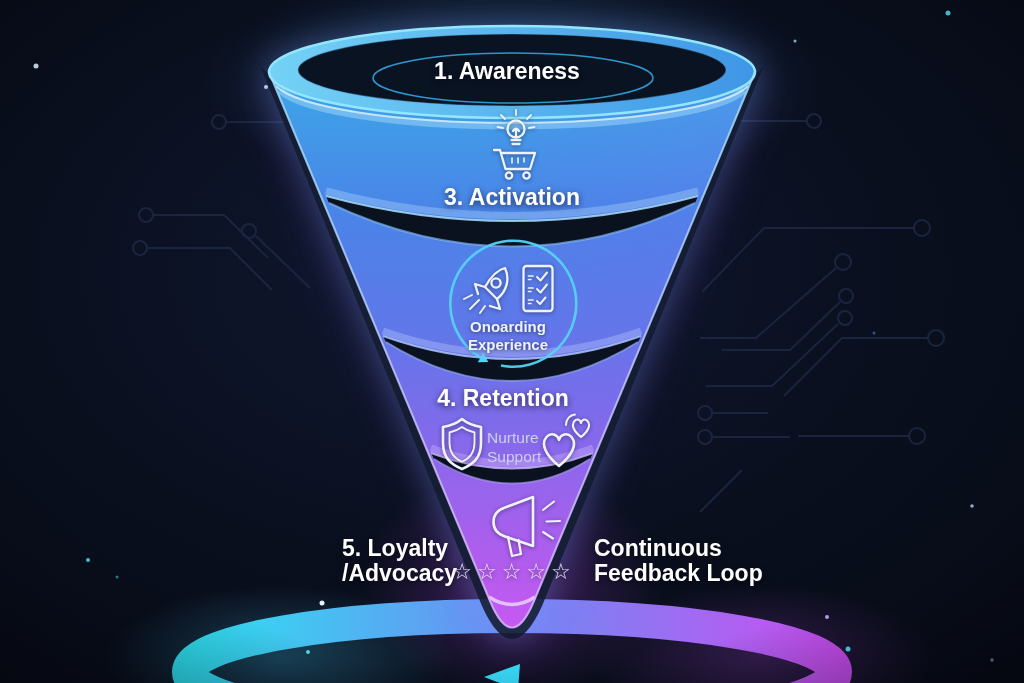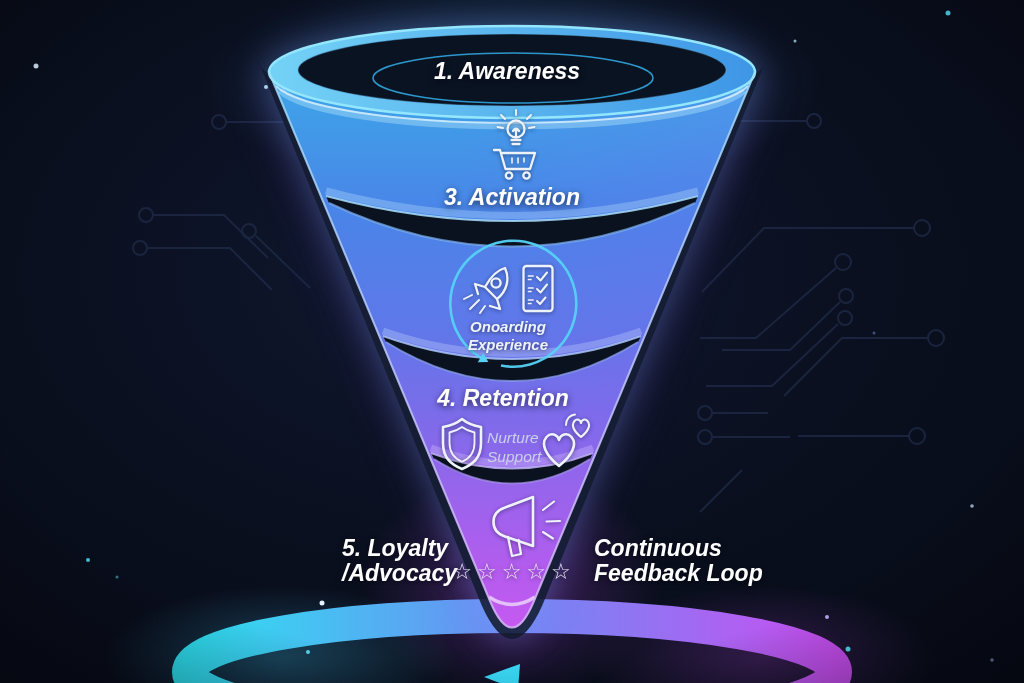--- a/index.html
+++ b/index.html
@@ -1,17 +1,17 @@
 <!DOCTYPE html>
 <html><head>
 <meta charset="utf-8">
 <style>
   html,body{margin:0;padding:0;background:#070b16;}
   .stage{position:relative;width:1024px;height:683px;overflow:hidden;
-         font-family:"Liberation Sans",sans-serif;font-style:italic;}
+         font-family:"Liberation Sans",sans-serif;}
   svg{position:absolute;inset:0;display:block;}
   .h{font-family:"Liberation Sans",sans-serif;font-weight:700;font-size:23px;fill:#ffffff;
      filter:drop-shadow(0 2px 3px rgba(0,0,10,.6));}
   .onb{font-family:"Liberation Sans",sans-serif;font-weight:600;font-size:15px;fill:#eef3fb;
      filter:drop-shadow(0 1px 2px rgba(0,0,10,.5));}
   .sub{font-family:"Liberation Sans",sans-serif;font-weight:400;font-size:15.5px;fill:#c9d1e8;}
   .stars{font-family:"DejaVu Sans",sans-serif;font-size:22px;fill:#ece9f6;letter-spacing:5px;
      filter:drop-shadow(0 1px 2px rgba(0,0,10,.5));}
   .icon{stroke:#eef3fb;stroke-width:2.3;fill:none;stroke-linecap:round;stroke-linejoin:round;
      filter:drop-shadow(0 1px 2px rgba(0,0,20,.45));}

